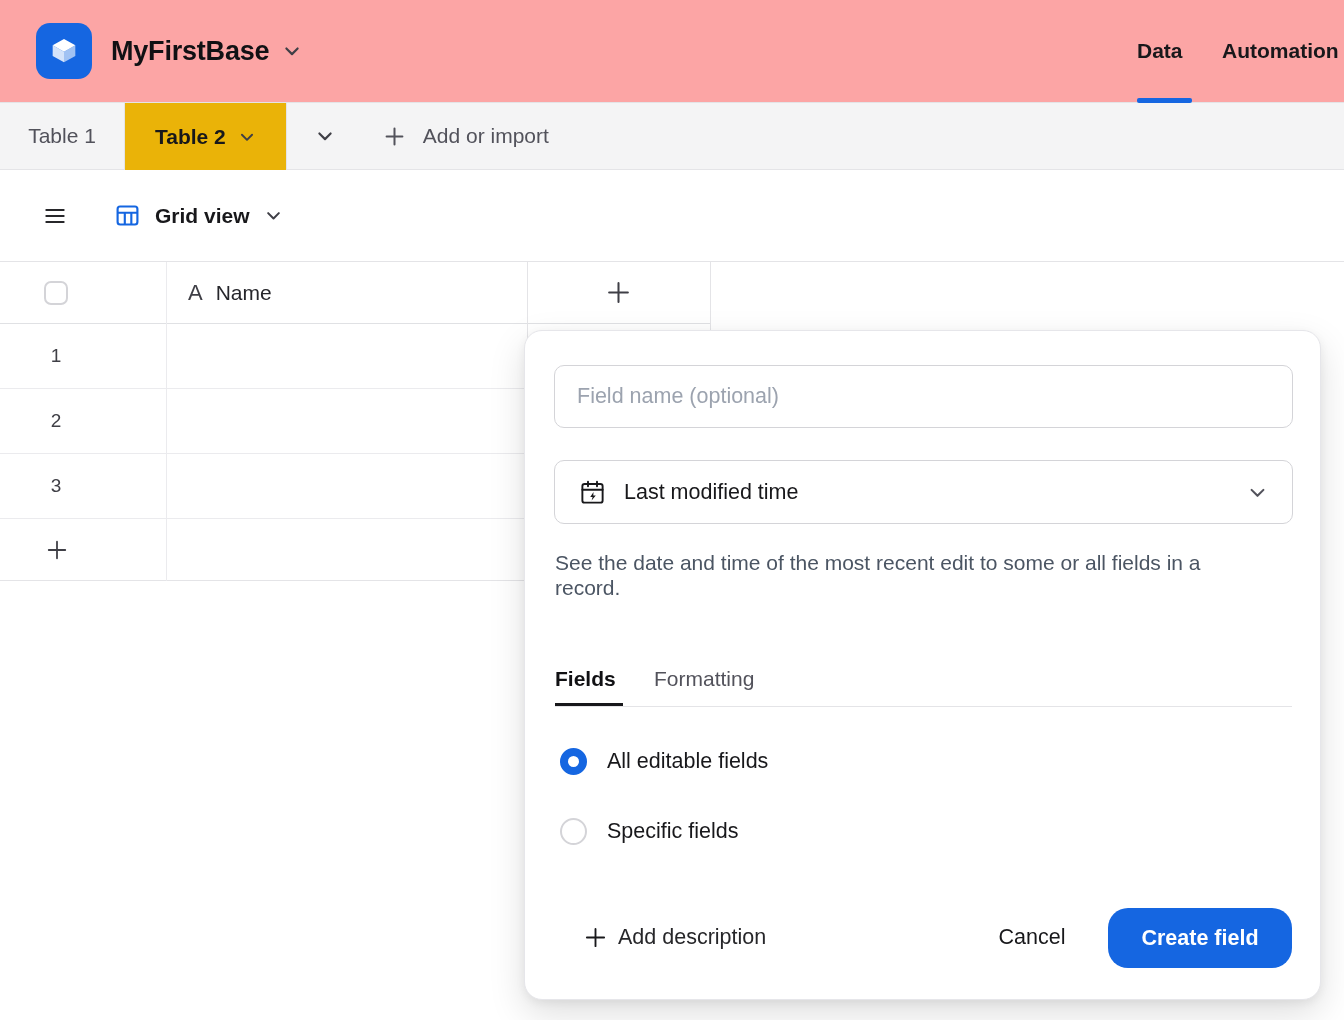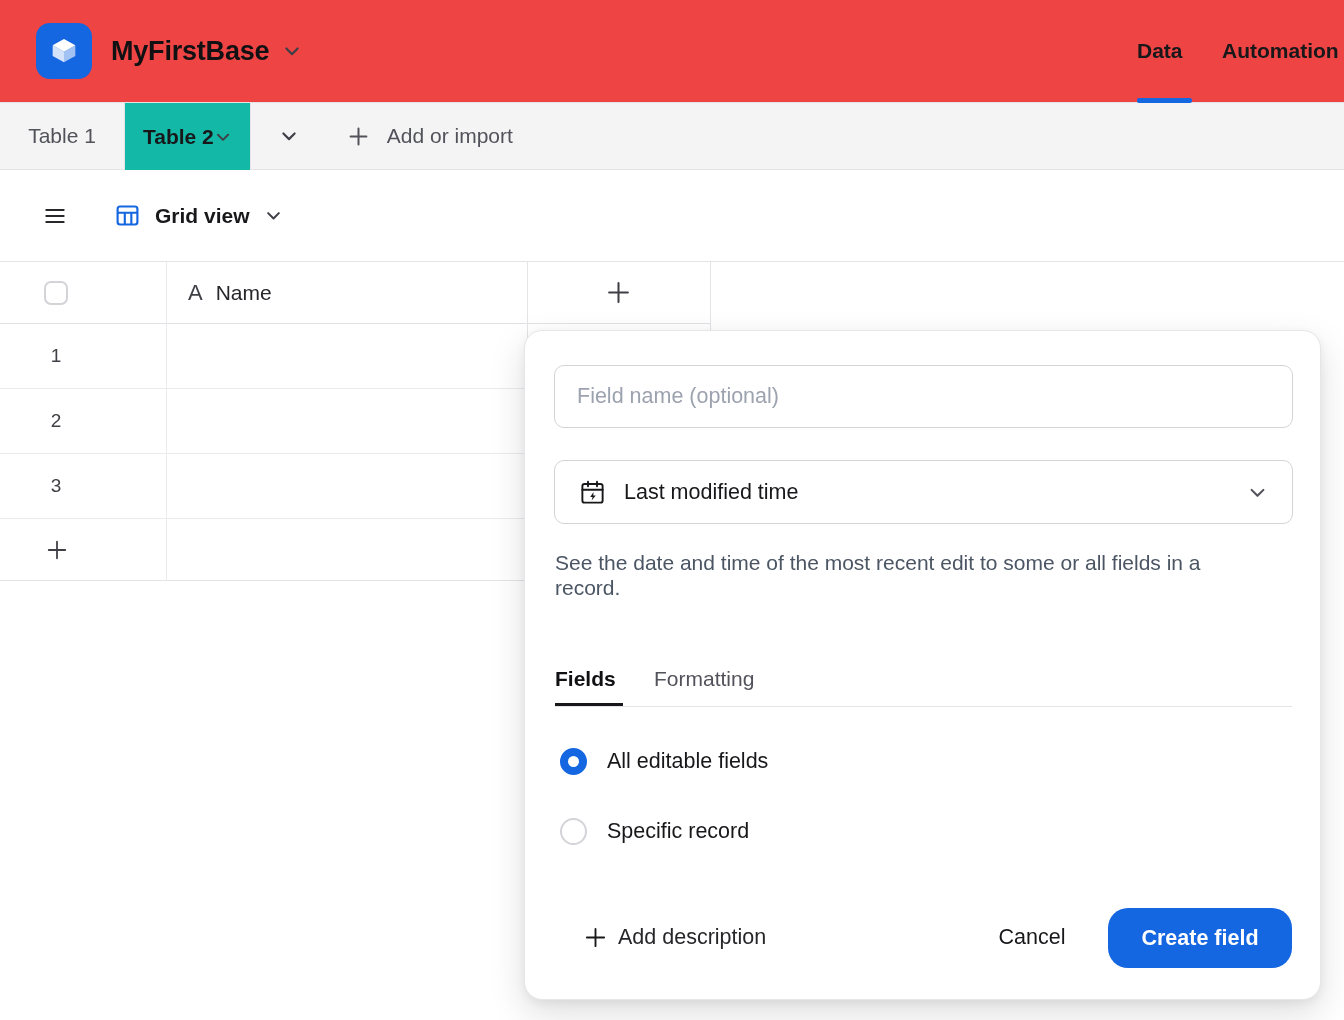--- a/index.html
+++ b/index.html
@@ -6,21 +6,21 @@
   html,body { background:#ffffff; }
   .page {
     position:relative; width:1344px; height:1020px; overflow:hidden;
     background:#ffffff; font-family:"Liberation Sans", sans-serif; color:#18181b;
   }
   svg { display:block; }
 
   
   .app-header {
     position:absolute; left:0; top:0; width:100%; height:103px;
-    background:#ef4444; border-bottom:1px solid #e4e4e7;
+    background:#fca5a5; border-bottom:1px solid #e4e4e7;
     display:flex; align-items:center; padding-left:36px;
   }
   .logo {
     width:56px; height:56px; border-radius:14px; background:#1566e1;
     display:flex; align-items:center; justify-content:center; flex:0 0 auto;
   }
   .base-title { margin-left:19px; font-size:27px; font-weight:700; color:#111114; letter-spacing:-0.2px; }
   .base-chevron { margin-left:13px; color:#3f3f46; }
   .nav-item {
     position:absolute; top:0; height:102px; display:flex; align-items:center;
@@ -34,23 +34,23 @@
   .tabstrip {
     position:absolute; left:0; top:103px; width:100%; height:67px;
     background:#f4f4f5; border-bottom:1px solid #e4e4e7;
     display:flex; align-items:stretch;text-align:center;
   }
   .tab-inactive {
     width:124px; display:flex; align-items:center; justify-content:center;
     font-size:21px; color:#52525b; cursor:pointer;
   }
   .tab-active {
-    background:#14b8a6; border-left:1px solid #e4e4e7; border-right:1px solid #e4e4e7;
+    background:#eab308; border-left:1px solid #e4e4e7; border-right:1px solid #e4e4e7;
     margin-bottom:-1px; z-index:1;
-    display:flex; align-items:center; padding:0 18px;
+    display:flex; align-items:center; gap:12px; padding:0 30px;
     font-size:21px; font-weight:700; color:#18181b; cursor:pointer;
   }
   .tab-expander { width:76px; display:flex; align-items:center; justify-content:center; color:#3f3f46; cursor:pointer; }
   .add-import {
     display:flex; align-items:center; gap:17px; margin-left:20px;
     font-size:21px; color:#52525b; cursor:pointer;
   }
 
   
   .toolbar {
@@ -274,21 +274,21 @@
     <div class="mtab-formatting">Formatting</div>
     <div class="mtab-underline"></div>
     <div class="mtab-border"></div>
 
     <div class="radio-row radio-row-1">
       <div class="radio-circle radio-on"></div>
       <span class="radio-label">All editable fields</span>
     </div>
     <div class="radio-row radio-row-2">
       <div class="radio-circle radio-off"></div>
-      <span class="radio-label">Specific record</span>
+      <span class="radio-label">Specific fields</span>
     </div>
 
     <div class="add-desc">
       <svg width="23" height="23" viewBox="0 0 16 16" fill="none">
           <path d="M8 2v12M2 8h12" stroke="#18181b" stroke-width="1.3" stroke-linecap="round"></path>
         </svg>
       <span>Add description</span>
     </div>
     <button class="cancel-btn">Cancel</button>
     <button class="create-btn">Create field</button>

